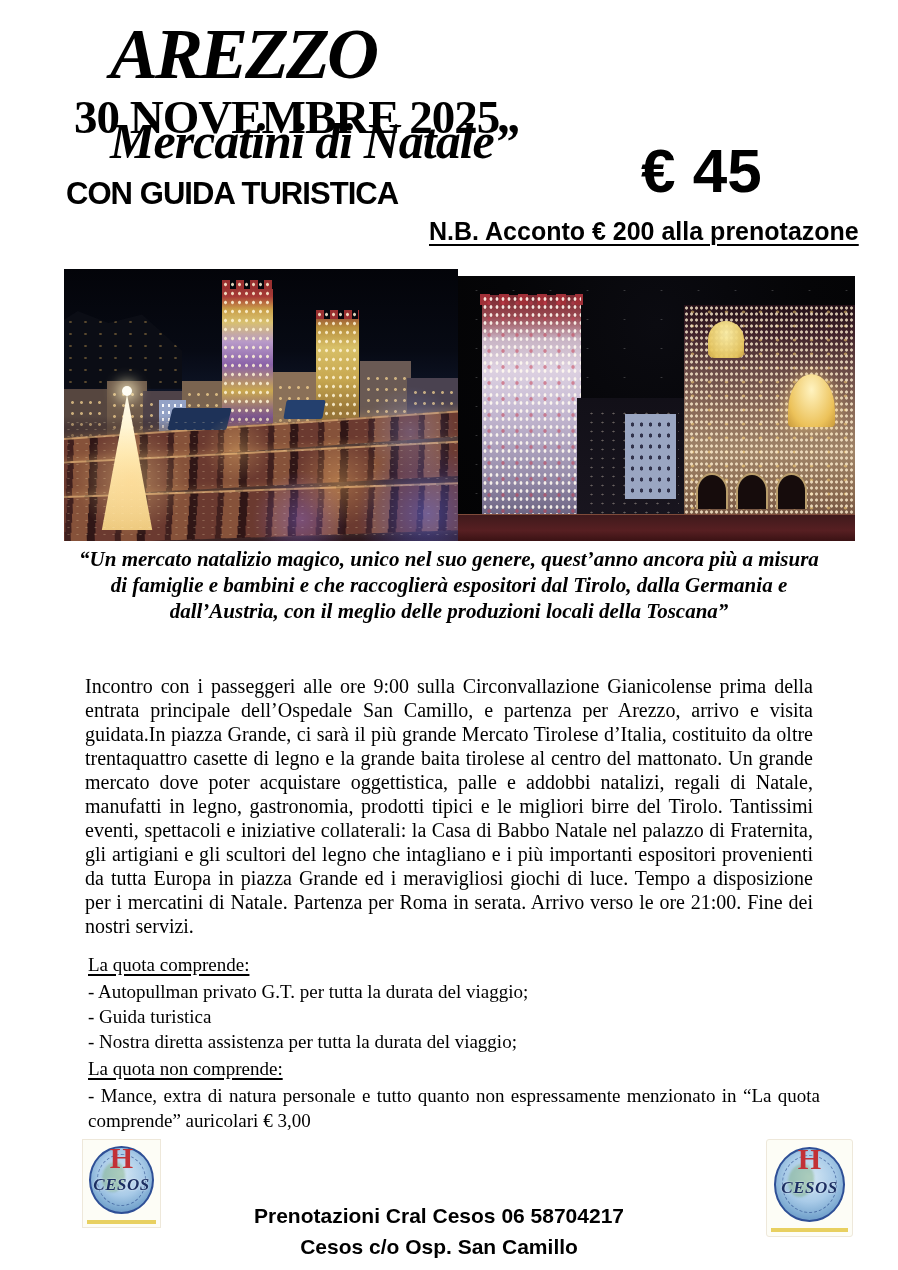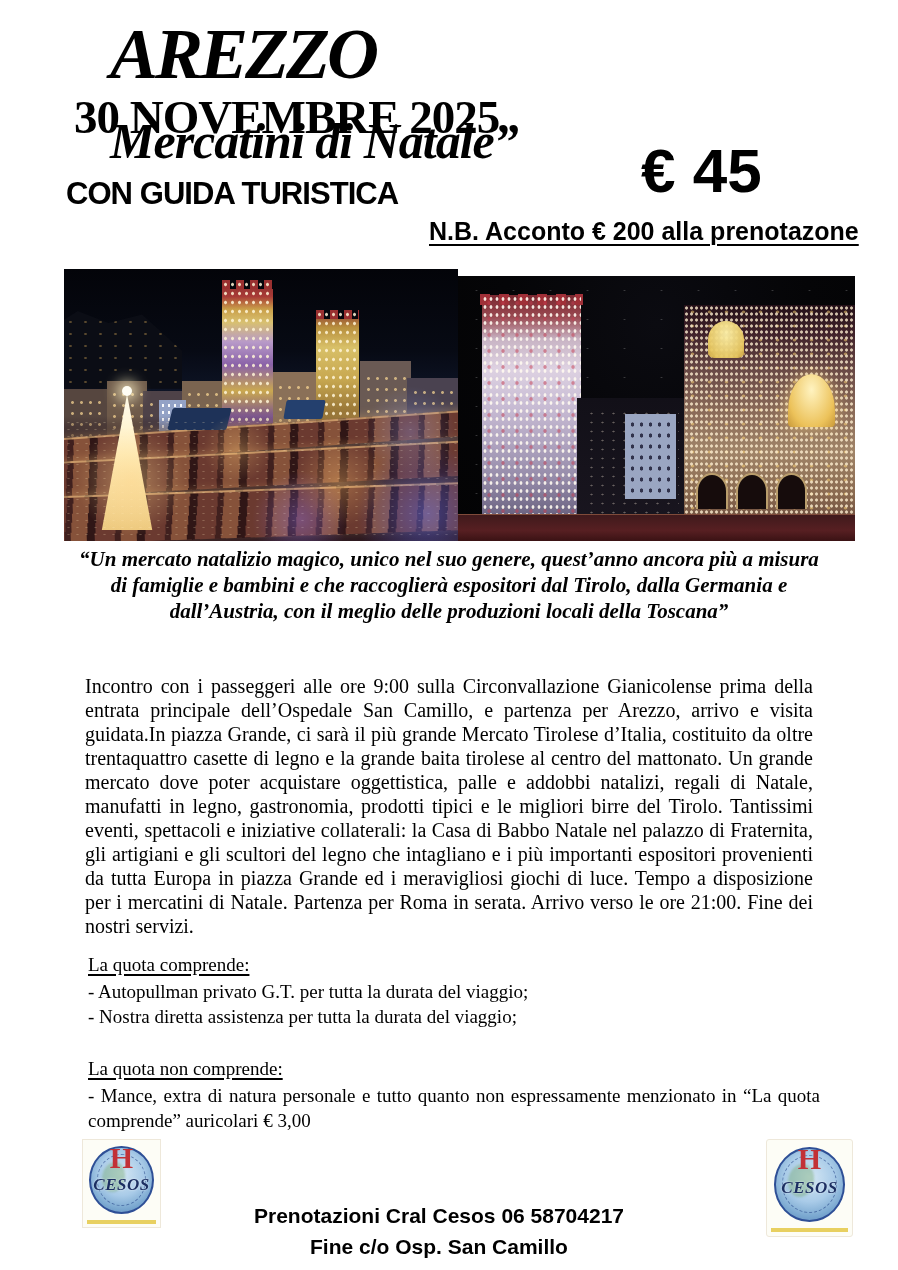--- a/index.html
+++ b/index.html
@@ -219,38 +219,39 @@
     </div>
   </div>
 
   <div class="quote">“Un mercato natalizio magico, unico nel suo genere, quest’anno ancora più a misura di famiglie e bambini e che raccoglierà espositori dal Tirolo, dalla Germania e dall’Austria, con il meglio delle produzioni locali della Toscana”</div>
 
   <div class="body-text">Incontro con i passeggeri alle ore 9:00 sulla Circonvallazione Gianicolense prima della entrata principale dell’Ospedale San Camillo, e partenza per Arezzo, arrivo e visita guidata.In piazza Grande, ci sarà il più grande Mercato Tirolese d’Italia, costituito da oltre trentaquattro casette di legno e la grande baita tirolese al centro del mattonato. Un grande mercato dove poter acquistare oggettistica, palle e addobbi natalizi, regali di Natale, manufatti in legno, gastronomia, prodotti tipici e le migliori birre del Tirolo. Tantissimi eventi, spettacoli e iniziative collaterali: la Casa di Babbo Natale nel palazzo di Fraternita, gli artigiani e gli scultori del legno che intagliano e i più importanti espositori provenienti da tutta Europa in piazza Grande ed i meravigliosi giochi di luce. Tempo a disposizione per i mercatini di Natale. Partenza per Roma in serata. Arrivo verso le ore 21:00. Fine dei nostri servizi.</div>
 
   <div class="sec sec-includes">
     <div class="sec-heading">La quota comprende:</div>
     <div class="sec-item">-  Autopullman privato G.T. per tutta la durata del viaggio;</div>
+    <div class="sec-item">- Guida turistica</div>
     <div class="sec-item">- Nostra diretta assistenza per tutta la durata del viaggio;</div>
   </div>
 
   <div class="sec sec-excludes">
     <div class="sec-heading">La quota non comprende:</div>
     <div class="sec-par">- Mance, extra di natura personale e tutto quanto non espressamente menzionato in “La quota comprende” auricolari € 3,00</div>
   </div>
 
   <div class="logo logo-left">
     <div class="logo-ring"></div>
     <div class="logo-h">H</div>
     <div class="logo-word">CESOS</div>
     <div class="logo-bar"></div>
   </div>
 
   <div class="footer-text">
     <div>Prenotazioni Cral Cesos 06 58704217</div>
-    <div>Fine c/o Osp. San Camillo</div>
+    <div>Cesos c/o Osp. San Camillo</div>
   </div>
 
   <div class="logo logo-right">
     <div class="logo-ring"></div>
     <div class="logo-h">H</div>
     <div class="logo-word">CESOS</div>
     <div class="logo-bar"></div>
   </div>
 
 </div>

